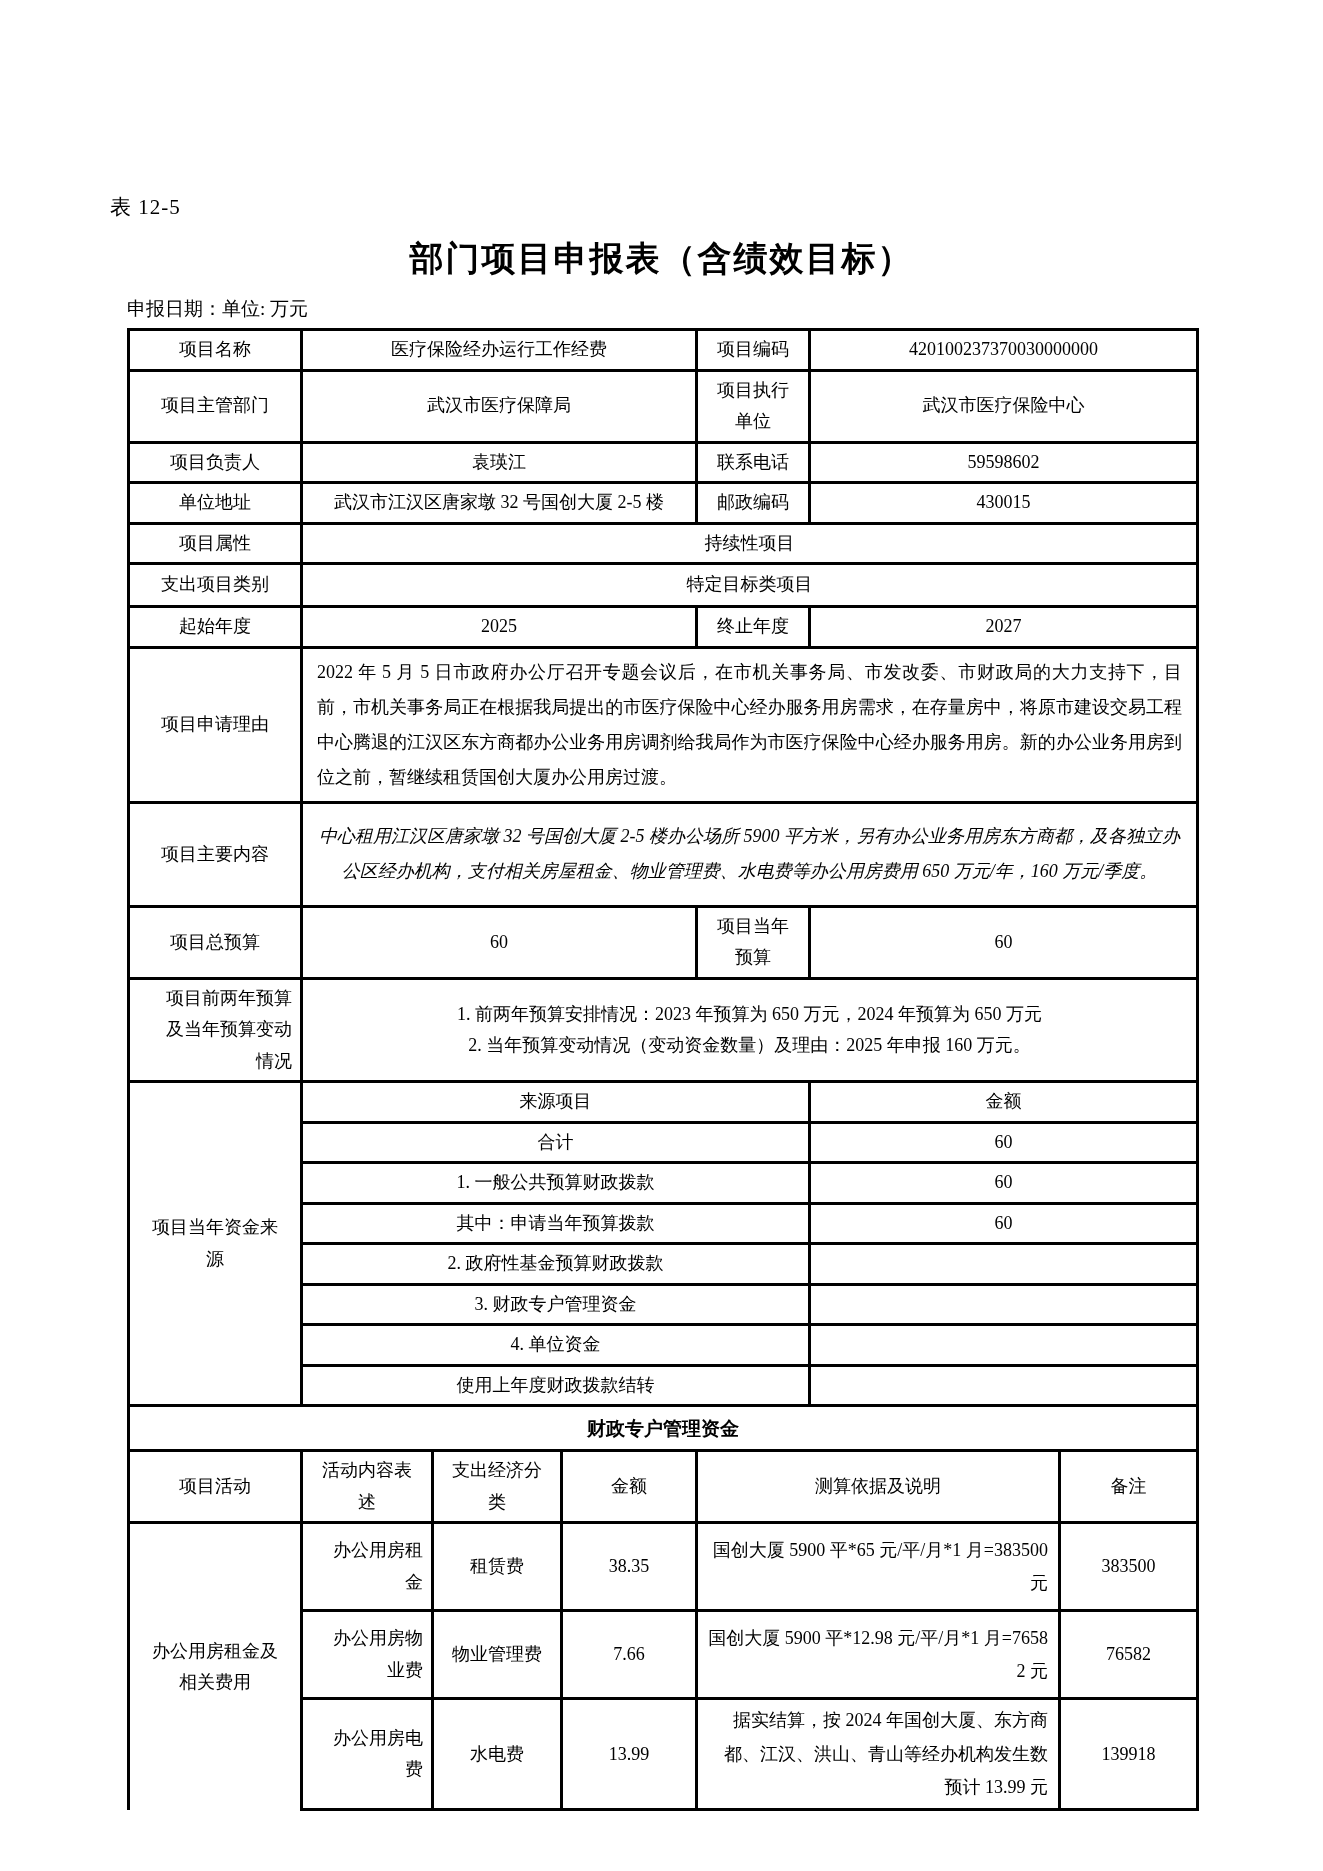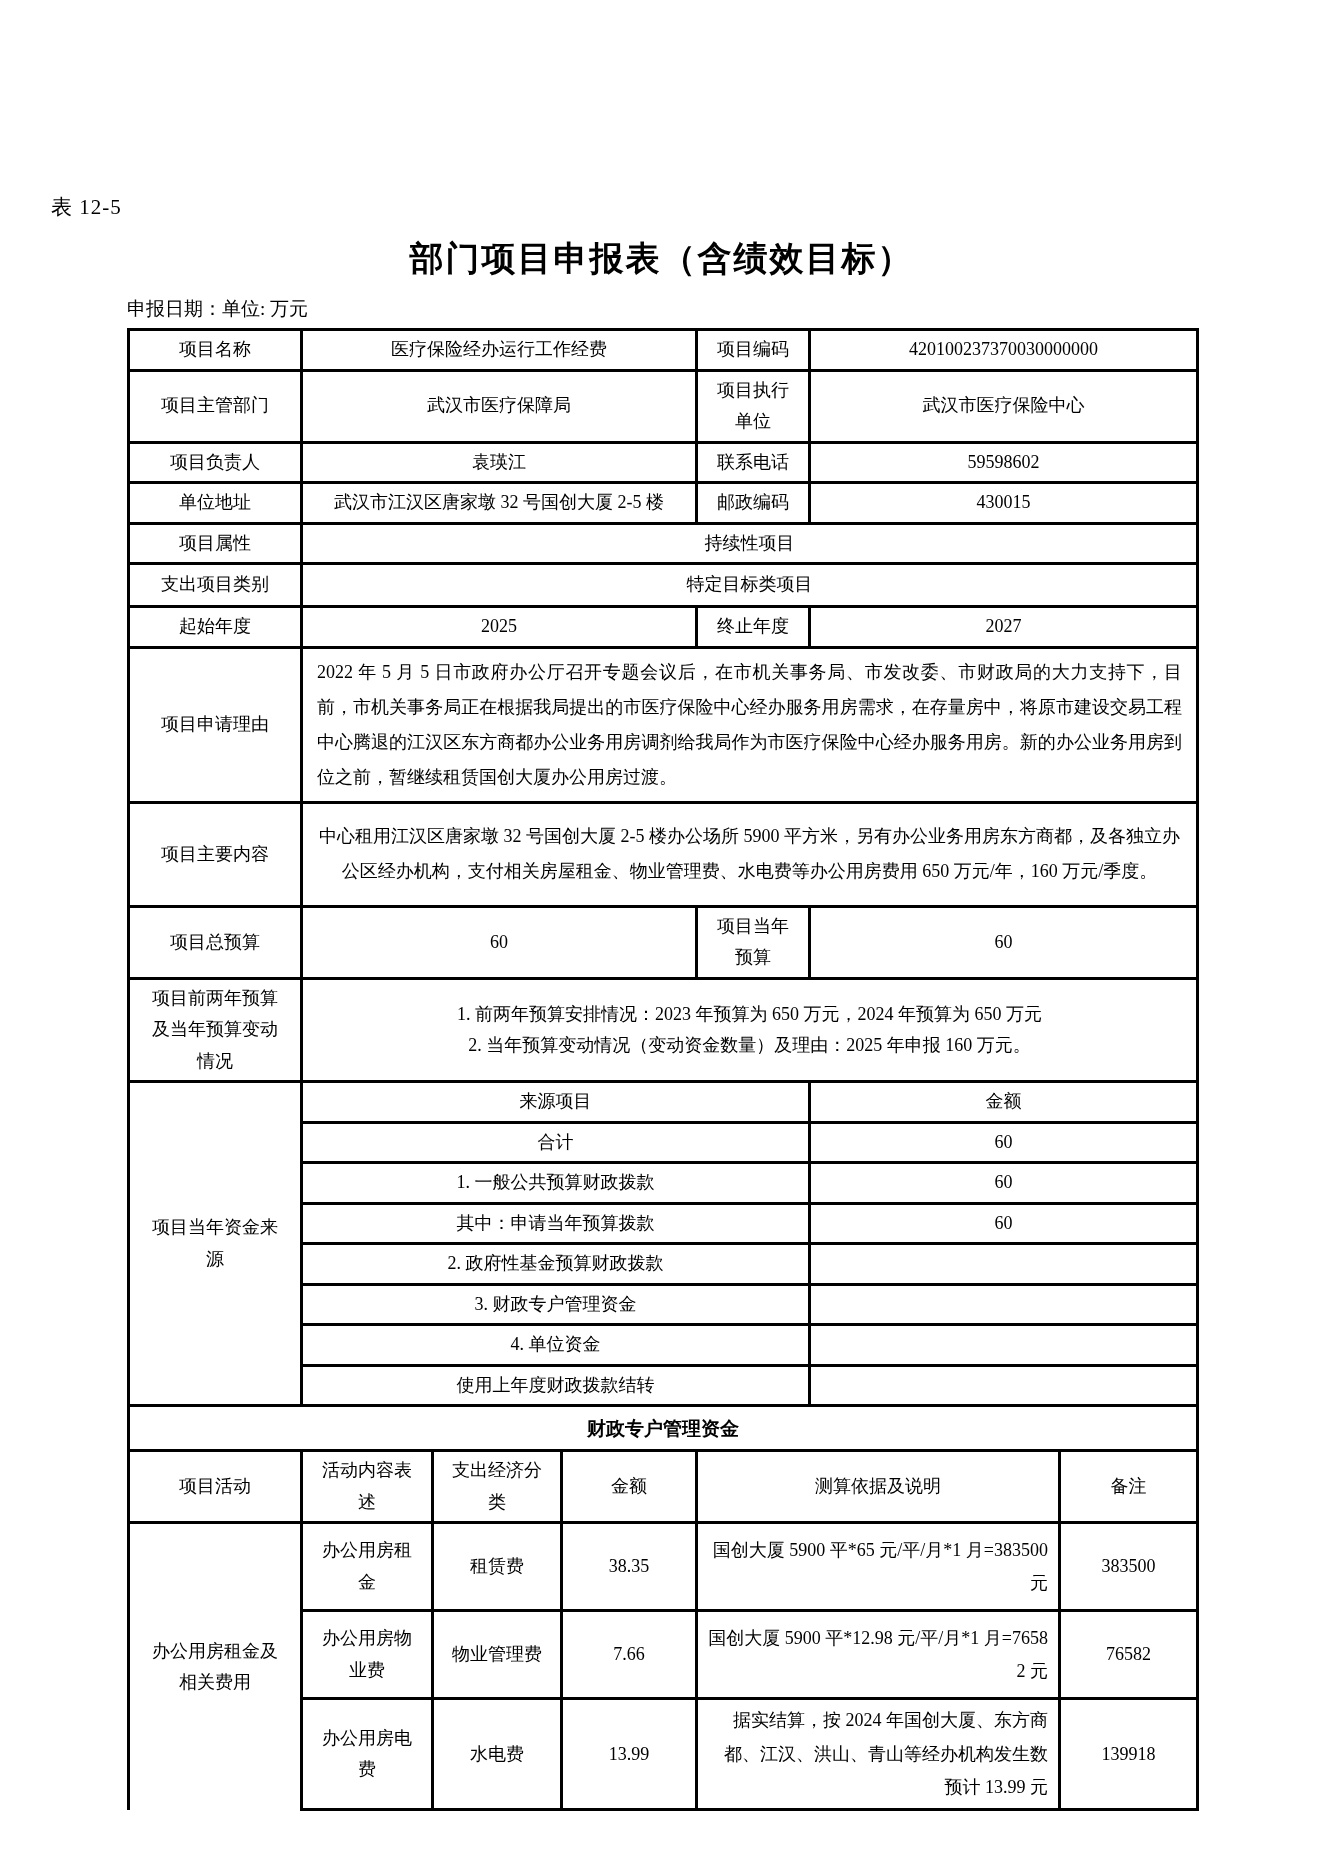--- a/index.html
+++ b/index.html
@@ -3,21 +3,21 @@
 <meta charset="utf-8">
 <style>
   html,body{margin:0;padding:0;background:#ffffff;}
   body{
     width:1323px;height:1871px;
     font-family:"Liberation Serif","DejaVu Serif",serif;
     color:#000;
     -webkit-font-smoothing:antialiased;
   }
   .page{width:1323px;height:1871px;box-sizing:border-box;padding-top:193px;background:#fff;}
-  .table-no{margin-left:51px;font-size:21px;letter-spacing:1px;}
+  .table-no{margin-left:110px;font-size:21px;letter-spacing:1px;}
   .doc-title{
     width:1069px;margin:15px 0 14px 127px;text-align:center;
     font-family:"Liberation Sans","DejaVu Sans",sans-serif;
     font-weight:bold;font-size:34px;letter-spacing:2px;
   }
   .meta-row{
     width:1069px;margin:0 0 6px 127px;display:flex;justify-content:flex-start;
     font-size:19px;align-items:flex-end;
   }
   table.main{
@@ -27,27 +27,27 @@
     font-size:18px;
   }
   td{
     border:3px solid #000;
     padding:3px 8px;
     text-align:center;vertical-align:middle;
     line-height:1.75;
     overflow:hidden;
     word-break:break-all;
   }
-  td.left{text-align:center;}
+  td.left{text-align:right;}
   td.pre{white-space:pre-line;}
   td.para{
     text-align:justify;text-justify:inter-ideograph;
     line-height:1.95;padding:6px 14px;margin-top:16px;
   }
-  td.para-center{text-align:center;line-height:1.95;padding:6px 14px;}
+  td.para-center{text-align:center;line-height:1.95;padding:6px 14px;font-style:italic;}
   td.basis{text-align:right;line-height:1.85;padding:4px 10px;}
   td.section-head{
     font-family:"Liberation Sans","DejaVu Sans",sans-serif;
     font-weight:bold;font-size:19px;height:36px;
   }
   td.no-bottom{border-bottom:none;}
   .h36{height:36px}.h70{height:70px}.h37{height:37px}.h43{height:43px}.h40{height:40px}
   .h140{height:140px}.h104{height:104px}.h72{height:72px}.h96{height:96px}
   .h34{height:34px}.h64{height:64px}.h88{height:88px}.h100{height:100px}
 </style>

